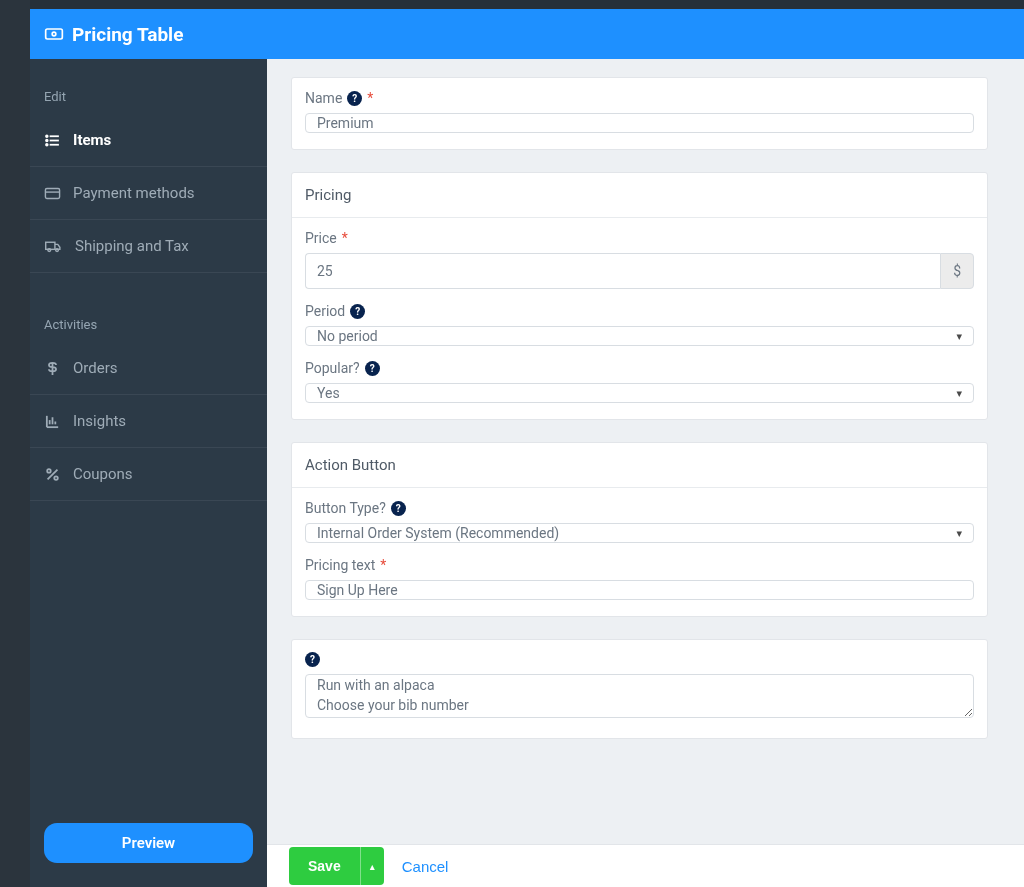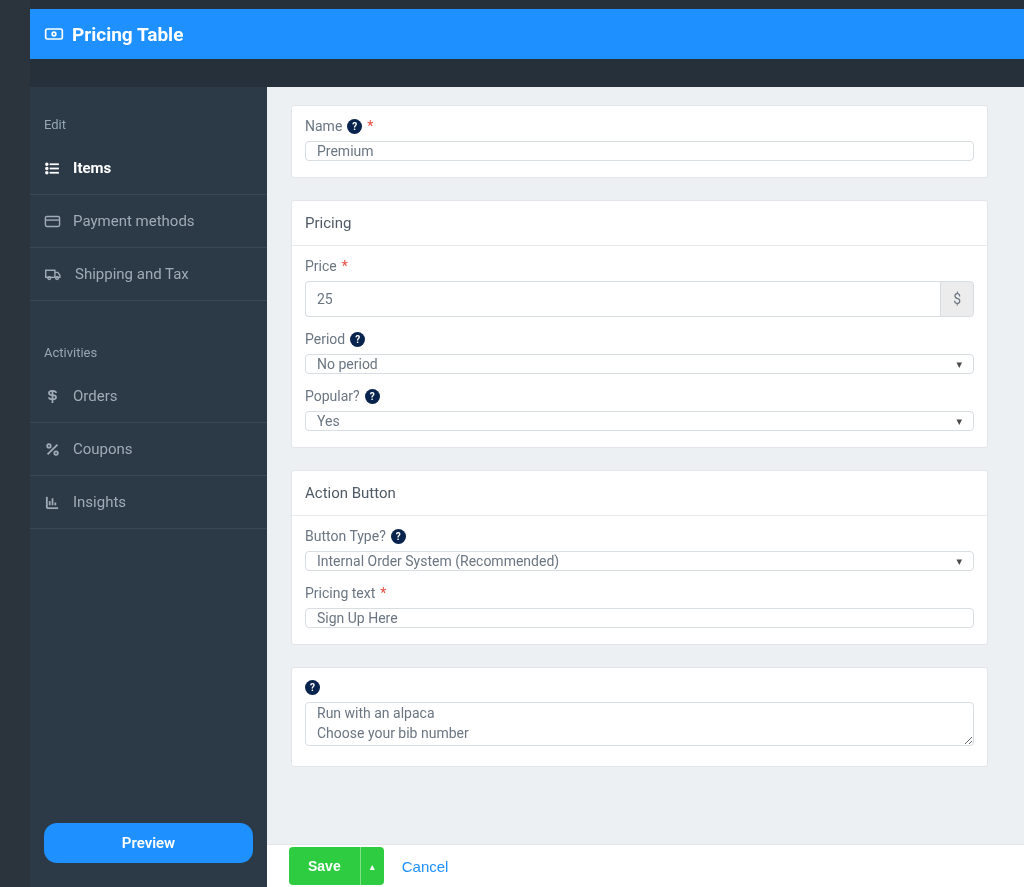--- a/index.html
+++ b/index.html
@@ -18,21 +18,20 @@
   z-index: 0;
 }
 .modal {
   position: absolute;
   left: 30px; top: 9px;
   width: 994px;
   height: 878px;
   z-index: 1;
   display: flex;
   flex-direction: column;
-  gap: 28px;
 }
 .header {
   background: #1e90ff;
   color: #fff;
   height: 50px;
   display: flex;
   align-items: center;
   padding: 0 14px;
   font-weight: 700;
   font-size: 19px;
@@ -252,36 +251,36 @@
 
       <div class="nav-item">
         <svg width="17" height="17" viewBox="0 0 24 24" fill="none" stroke="currentColor" stroke-width="2.5">
             <path d="M12 3v18M17 7c0-2-2-3-5-3s-5 1-5 3 2 3 5 3 5 1 5 3-2 3-5 3-5-1-5-3"></path>
           </svg>
         <span>Orders</span>
       </div>
 
       <div class="nav-item">
         <svg width="17" height="17" viewBox="0 0 24 24" fill="none" stroke="currentColor" stroke-width="2.5">
-            <line x1="19" y1="5" x2="5" y2="19"></line>
-            <circle cx="7" cy="7" r="2.5"></circle>
-            <circle cx="17" cy="17" r="2.5"></circle>
-          </svg>
-        <span>Coupons</span>
-      </div>
-
-      <div class="nav-item">
-        <svg width="17" height="17" viewBox="0 0 24 24" fill="none" stroke="currentColor" stroke-width="2.5">
             <line x1="4" y1="20" x2="4" y2="4"></line>
             <line x1="4" y1="20" x2="20" y2="20"></line>
             <line x1="8" y1="16" x2="8" y2="10"></line>
             <line x1="12" y1="16" x2="12" y2="6"></line>
             <line x1="16" y1="16" x2="16" y2="12"></line>
           </svg>
         <span>Insights</span>
+      </div>
+
+      <div class="nav-item">
+        <svg width="17" height="17" viewBox="0 0 24 24" fill="none" stroke="currentColor" stroke-width="2.5">
+            <line x1="19" y1="5" x2="5" y2="19"></line>
+            <circle cx="7" cy="7" r="2.5"></circle>
+            <circle cx="17" cy="17" r="2.5"></circle>
+          </svg>
+        <span>Coupons</span>
       </div>
 
       <div class="sidebar-spacer"></div>
       <div class="preview-btn">Preview</div>
     </div>
 
     <div class="content">
 
       <div class="card">
         <div class="card-body">

